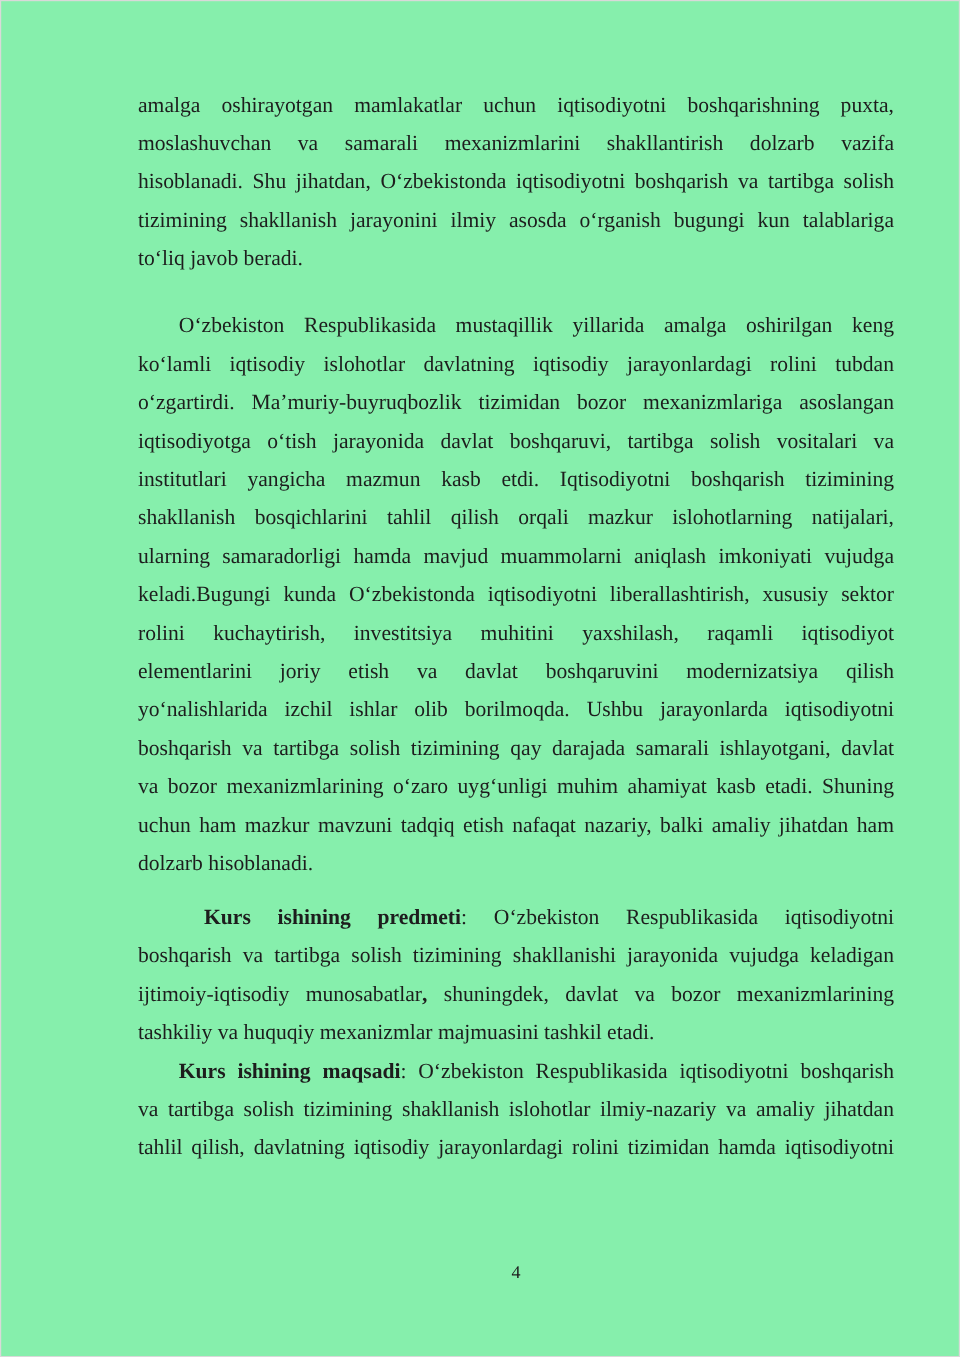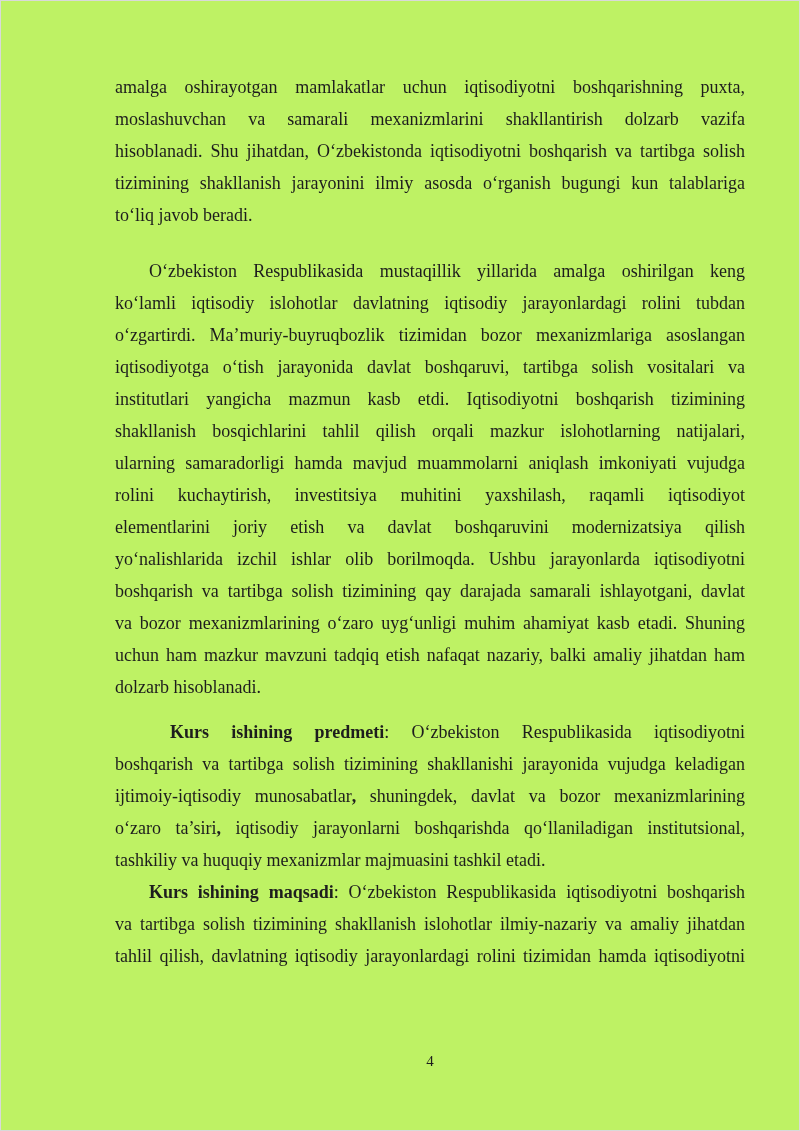--- a/index.html
+++ b/index.html
@@ -5,21 +5,21 @@
   html, body {
     margin: 0;
     padding: 0;
     background: #ffffff;
   }
   .page {
     position: relative;
     width: 800px;
     height: 1131px;
     box-sizing: border-box;
-    background: #bef264;
+    background: #86efac;
     border: 1px solid #d9d9d9;
     overflow: hidden;
     font-family: "Liberation Serif", "DejaVu Serif", serif;
     color: #1d1d1d;
   }
   .content {
     position: absolute;
     left: 114px;
     top: 70px;
     width: 630px;
@@ -60,33 +60,33 @@
         <div class="line flush"><span>to‘liq javob beradi.</span></div>
       </div>
       <div class="paragraph" style="margin-top: 24px;">
         <div class="line" style="padding-left: 34px;"><span>O‘zbekiston Respublikasida mustaqillik yillarida amalga oshirilgan keng</span></div>
         <div class="line"><span>ko‘lamli iqtisodiy islohotlar davlatning iqtisodiy jarayonlardagi rolini tubdan</span></div>
         <div class="line"><span>o‘zgartirdi. Ma’muriy-buyruqbozlik tizimidan bozor mexanizmlariga asoslangan</span></div>
         <div class="line"><span>iqtisodiyotga o‘tish jarayonida davlat boshqaruvi, tartibga solish vositalari va</span></div>
         <div class="line"><span>institutlari yangicha mazmun kasb etdi. Iqtisodiyotni boshqarish tizimining</span></div>
         <div class="line"><span>shakllanish bosqichlarini tahlil qilish orqali mazkur islohotlarning natijalari,</span></div>
         <div class="line"><span>ularning samaradorligi hamda mavjud muammolarni aniqlash imkoniyati vujudga</span></div>
+        <div class="line"><span>keladi.Bugungi kunda O‘zbekistonda iqtisodiyotni liberallashtirish, xususiy sektor</span></div>
         <div class="line"><span>rolini kuchaytirish, investitsiya muhitini yaxshilash, raqamli iqtisodiyot</span></div>
         <div class="line"><span>elementlarini joriy etish va davlat boshqaruvini modernizatsiya qilish</span></div>
         <div class="line"><span>yo‘nalishlarida izchil ishlar olib borilmoqda. Ushbu jarayonlarda iqtisodiyotni</span></div>
         <div class="line"><span>boshqarish va tartibga solish tizimining qay darajada samarali ishlayotgani, davlat</span></div>
         <div class="line"><span>va bozor mexanizmlarining o‘zaro uyg‘unligi muhim ahamiyat kasb etadi. Shuning</span></div>
         <div class="line"><span>uchun ham mazkur mavzuni tadqiq etish nafaqat nazariy, balki amaliy jihatdan ham</span></div>
         <div class="line flush"><span>dolzarb hisoblanadi.</span></div>
       </div>
       <div class="paragraph" style="margin-top: 13px;">
         <div class="line" style="padding-left: 55px;"><span class="bold">Kurs ishining predmeti</span><span>: O‘zbekiston Respublikasida iqtisodiyotni</span></div>
         <div class="line"><span>boshqarish va tartibga solish tizimining shakllanishi jarayonida vujudga keladigan</span></div>
         <div class="line"><span>ijtimoiy-iqtisodiy munosabatlar</span><span class="bold">,</span><span> shuningdek, davlat va bozor mexanizmlarining</span></div>
-        <div class="line"><span>o‘zaro ta’siri</span><span class="bold">,</span><span> iqtisodiy jarayonlarni boshqarishda qo‘llaniladigan institutsional,</span></div>
         <div class="line flush"><span>tashkiliy va huquqiy mexanizmlar majmuasini tashkil etadi.</span></div>
       </div>
       <div class="paragraph">
         <div class="line" style="padding-left: 34px;"><span class="bold">Kurs ishining maqsadi</span><span>: O‘zbekiston Respublikasida iqtisodiyotni boshqarish</span></div>
         <div class="line"><span>va tartibga solish tizimining shakllanish islohotlar ilmiy-nazariy va amaliy jihatdan</span></div>
         <div class="line"><span>tahlil qilish, davlatning iqtisodiy jarayonlardagi rolini tizimidan hamda iqtisodiyotni</span></div>
       </div>
     </div>
   <div class="footer">4</div>
 </div>

